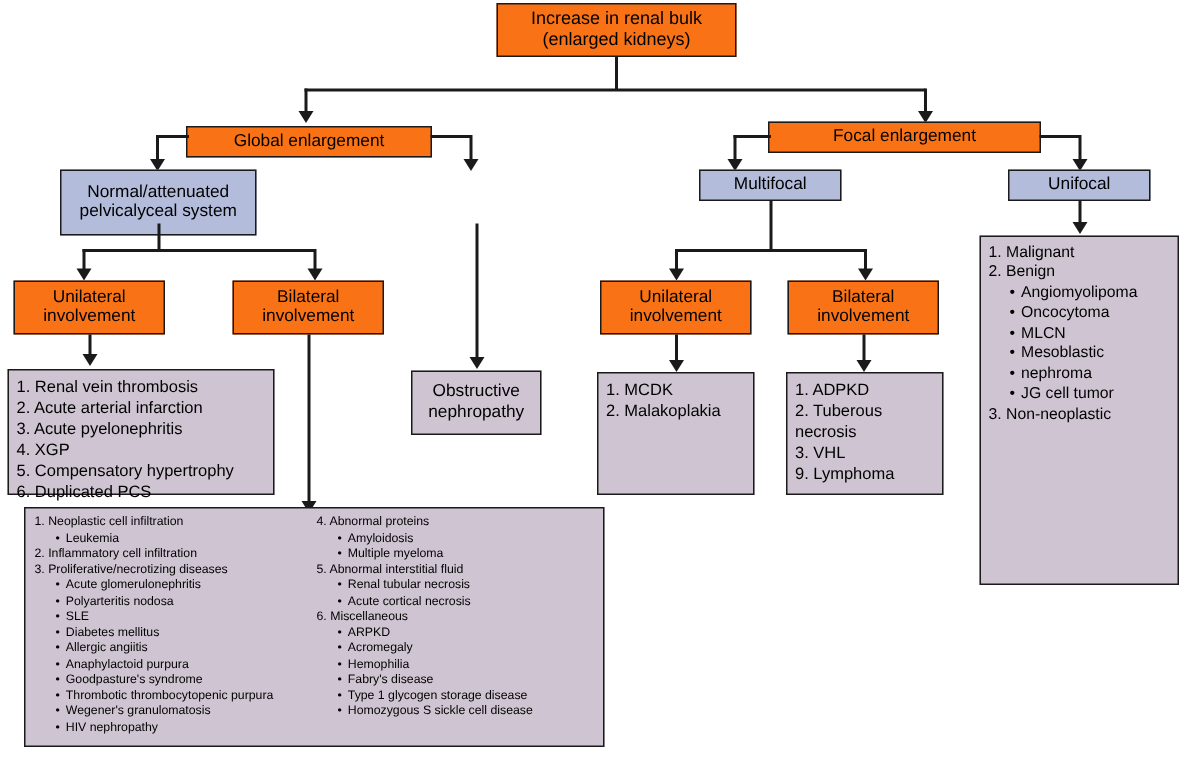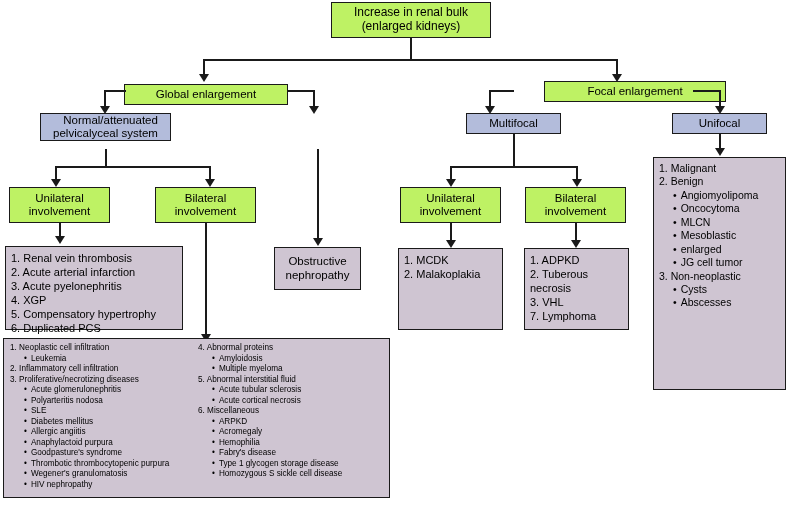--- a/index.html
+++ b/index.html
@@ -2,21 +2,21 @@
 <html><head>
 <meta charset="utf-8">
 <style>
   html,body{margin:0;padding:0;background:#fff;}
   body{font-family:"Liberation Sans",sans-serif;}
   #canvas{position:relative;width:789px;height:506px;background:#fff;overflow:hidden;}
 
   .box{position:absolute;box-sizing:border-box;border:1.4px solid #1a1a1a;
        display:flex;align-items:center;justify-content:center;text-align:center;
        line-height:1.15;color:#000;}
-  .teal{background:#bef264;}
+  .teal{background:#f97316;}
   .blue{background:#b3bcdb;}
   .mauve{background:#cfc5d2;}
 
   .list{position:absolute;box-sizing:border-box;border:1.4px solid #1a1a1a;
         background:#cfc5d2;color:#000;display:block;text-align:left;
         padding:4px 5px;line-height:1.28;}
   .list ol{margin:0;padding:0;list-style:none;}
   .list li{margin:0;padding:0;white-space:nowrap;}
   .num{display:inline-block;}
   .sub{margin:0;padding:0;list-style:none;}
@@ -47,41 +47,41 @@
   <div class="ln hl" style="left:203px;top:59px;width:414px;"></div>
   <div class="ln vl" style="left:203px;top:59px;height:16px;"></div>
   <div class="arw" style="left:199px;top:74px;"></div>
   <div class="ln vl" style="left:616px;top:59px;height:16px;"></div>
   <div class="arw" style="left:612px;top:74px;"></div>
 
   <div class="box teal" style="left:124px;top:84px;width:164px;height:21px;font-size:11.5px;">
       <span>Global enlargement</span>
     </div>
 
-  <div class="box teal" style="left:512px;top:81px;width:182px;height:21px;font-size:11.5px;margin-left:32px;">
+  <div class="box teal" style="left:512px;top:81px;width:182px;height:21px;font-size:11.5px;">
       <span>Focal enlargement</span>
     </div>
 
   <div class="ln hl" style="left:104px;top:90px;width:22px;"></div>
   <div class="ln vl" style="left:104px;top:90px;height:17px;"></div>
   <div class="arw" style="left:100px;top:106px;"></div>
 
   <div class="ln hl" style="left:287px;top:90px;width:27px;"></div>
   <div class="ln vl" style="left:313px;top:90px;height:17px;"></div>
   <div class="arw" style="left:309px;top:106px;"></div>
 
   <div class="ln hl" style="left:489px;top:90px;width:25px;"></div>
   <div class="ln vl" style="left:489px;top:90px;height:17px;"></div>
   <div class="arw" style="left:485px;top:106px;"></div>
 
   <div class="ln hl" style="left:693px;top:90px;width:27px;"></div>
   <div class="ln vl" style="left:719px;top:90px;height:17px;"></div>
   <div class="arw" style="left:715px;top:106px;"></div>
 
-  <div class="box blue" style="left:40px;top:113px;width:131px;height:28px;font-size:11.5px;text-align:right;">
+  <div class="box blue" style="left:40px;top:113px;width:131px;height:44px;font-size:11.5px;">
     <span>
       <span>Normal/attenuated</span><br>
       <span>pelvicalyceal system</span>
     </span>
   </div>
 
 
   <div class="box blue" style="left:466px;top:113px;width:95px;height:21px;font-size:11.5px;">
       <span>Multifocal</span>
     </div>
@@ -174,45 +174,41 @@
         <li>2. Malakoplakia</li>
       </ol>
   </div>
 
   <div class="list" style="left:524px;top:248px;width:105px;height:82px;font-size:11px;">
     <ol id="l-mb">
         <li>1. ADPKD</li>
         <li>2. Tuberous</li>
         <li>necrosis</li>
         <li>3. VHL</li>
-        <li>7. Lymphoma</li>
+        <li>9. Lymphoma</li>
       </ol>
   </div>
 
   <div class="list" style="left:653px;top:157px;width:133px;height:233px;font-size:10.5px;">
     <ol id="l-uf">
         <li><span class="num">1.</span> Malignant</li>
         <li><span class="num">2.</span> Benign</li>
         <ul class="sub">
           <li>Angiomyolipoma</li>
           <li>Oncocytoma</li>
           <li>MLCN</li>
           <li>Mesoblastic</li>
-          <li>enlarged</li>
+          <li>nephroma</li>
           <li>JG cell tumor</li>
         </ul>
         <li><span class="num">3.</span> Non-neoplastic</li>
-        <ul class="sub">
-          <li>Cysts</li>
-          <li>Abscesses</li>
-        </ul>
-      </ol>
-  </div>
-
-  <div class="list" style="left:3px;top:338px;width:387px;height:160px;font-size:8.2px;padding:4px 6px;">
+      </ol>
+  </div>
+
+  <div class="list" style="left:16px;top:338px;width:387px;height:160px;font-size:8.2px;padding:4px 6px;">
     <div style="display:flex;gap:12px;">
       <div style="flex:0 0 176px;">
         <ol id="l-bl">
             <li><span class="num">1.</span> Neoplastic cell infiltration</li>
             <ul class="sub">
               <li>Leukemia</li>
             </ul>
             <li><span class="num">2.</span> Inflammatory cell infiltration</li>
             <li><span class="num">3.</span> Proliferative/necrotizing diseases</li>
             <ul class="sub">
@@ -231,21 +227,21 @@
       </div>
       <div style="flex:1;">
         <ol id="l-br">
             <li><span class="num">4.</span> Abnormal proteins</li>
             <ul class="sub">
               <li>Amyloidosis</li>
               <li>Multiple myeloma</li>
             </ul>
             <li><span class="num">5.</span> Abnormal interstitial fluid</li>
             <ul class="sub">
-              <li>Acute tubular sclerosis</li>
+              <li>Renal tubular necrosis</li>
               <li>Acute cortical necrosis</li>
             </ul>
             <li><span class="num">6.</span> Miscellaneous</li>
             <ul class="sub">
               <li>ARPKD</li>
               <li>Acromegaly</li>
               <li>Hemophilia</li>
               <li>Fabry's disease</li>
               <li>Type 1 glycogen storage disease</li>
               <li>Homozygous S sickle cell disease</li>

